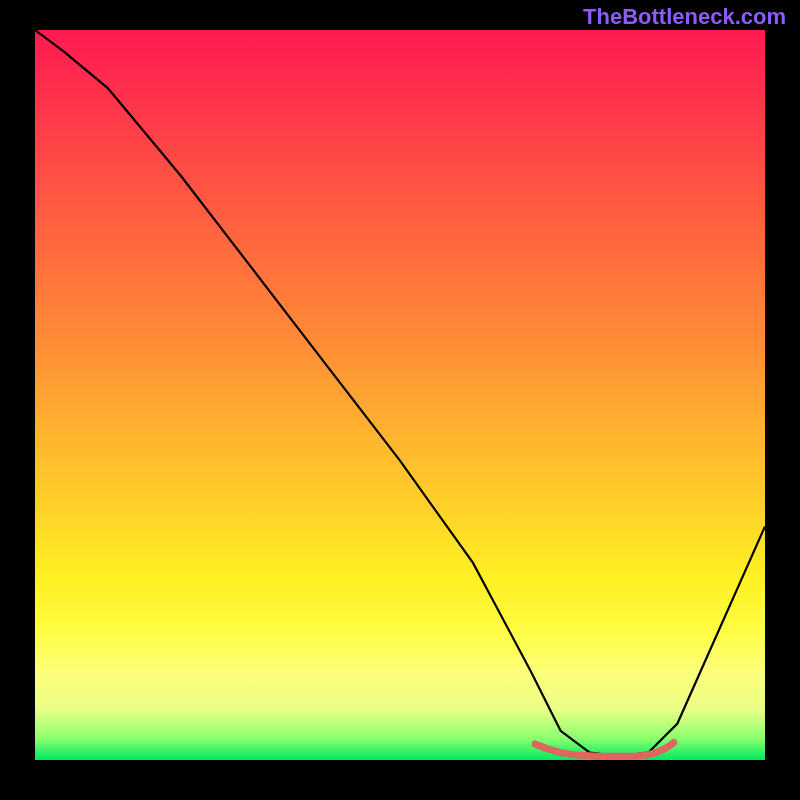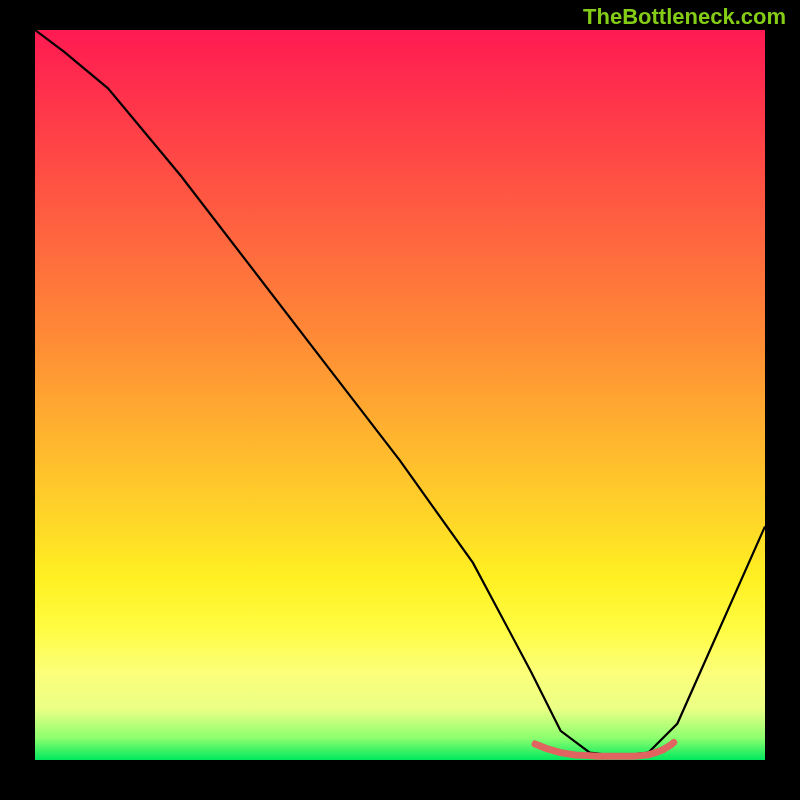--- a/index.html
+++ b/index.html
@@ -9,21 +9,21 @@
     background: #000;
     position: relative;
     font-family: Arial, sans-serif;
   }
   .watermark {
     position: absolute;
     top: 4px;
     right: 14px;
     font-size: 22px;
     font-weight: bold;
-    color: #84cc16;
+    color: #8b5cf6;
     z-index: 10;
   }
   .plot {
     position: absolute;
     left: 35px;
     top: 30px;
     width: 730px;
     height: 730px;
   }
   .gradient {

